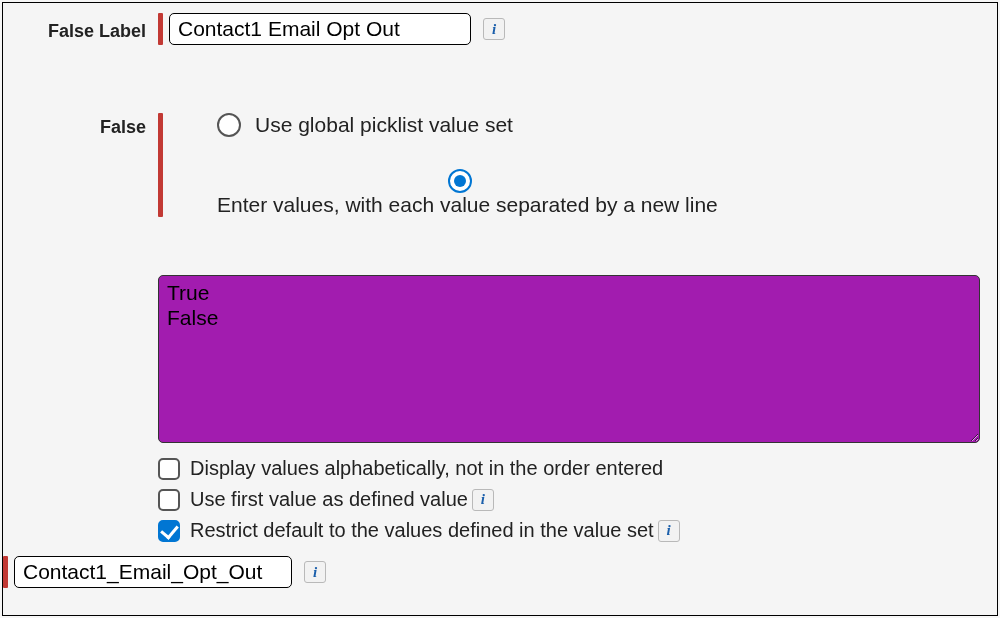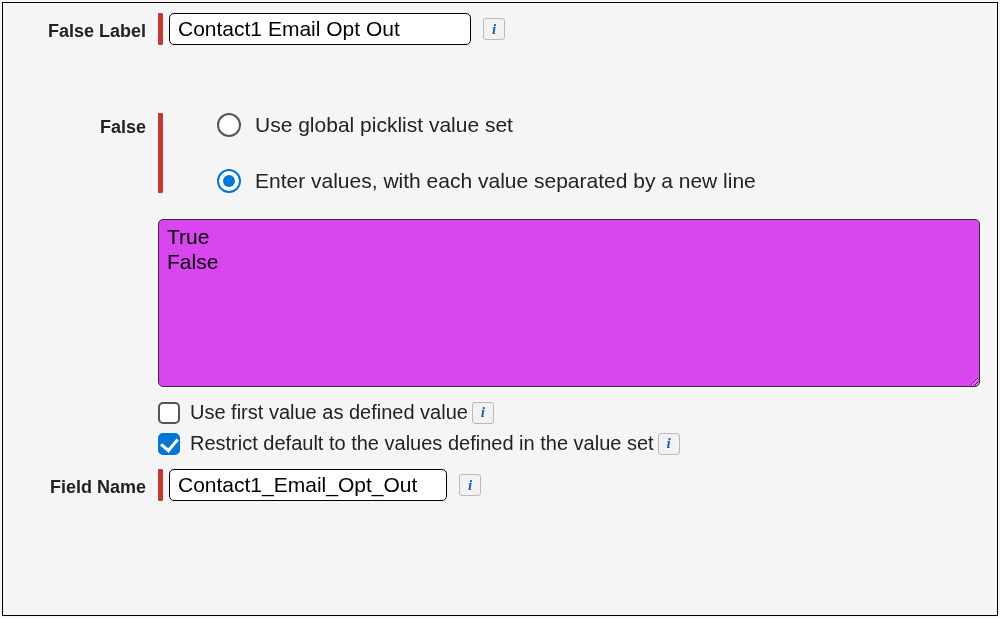--- a/index.html
+++ b/index.html
@@ -81,21 +81,21 @@
   
   .row-values { margin-top:68px; }
   .row-values .label-col { padding-top:4px; }
 
   .radio-block { padding-left:0; }
   .radio-line {
     display:flex;
     align-items:center;
     margin-bottom:32px;
   }
-  .radio-line:last-of-type { margin-bottom:0; }
+  .radio-line:last-of-type { margin-bottom:0;flex-direction:column; }
 
   .radio {
     width:24px; height:24px;
     border:2px solid #555;
     border-radius:50%;
     background:#fff;
     margin-right:14px;
     position:relative;
     flex-shrink:0;
     cursor:pointer;
@@ -110,26 +110,26 @@
     top:50%; left:50%;
     transform:translate(-50%,-50%);
   }
   .radio-label {
     font-size:21px;
     color:#222;
   }
 
   .values-textarea {
     display:block;
-    margin-top:26px;
+    margin-top:58px;
     width:822px;
     height:168px;
     border:1px solid #333;
     border-radius:5px;
-    background:#d946ef;
+    background:#a21caf;
     font-size:21px;
     font-family:inherit;
     padding:4px 8px;
     resize:both;
     line-height:1.2;
   }
 
   .check-group { margin-top:14px; }
   .check-line {
     display:flex;
@@ -206,39 +206,42 @@
           </div>
         </div>
       </div>
 
       <textarea class="values-textarea" style="">True
 False</textarea>
 
       <div class="check-group">
         <div class="check-line">
           <div class="check"></div>
+          <div class="check-label">Display values alphabetically, not in the order entered</div>
+        </div>
+        <div class="check-line">
+          <div class="check"></div>
           <div class="check-label">Use first value as defined value</div>
           <div class="info-btn">
             <span>i</span>
           </div>
         </div>
         <div class="check-line">
           <div class="check checked"></div>
           <div class="check-label">Restrict default to the values defined in the value set</div>
           <div class="info-btn">
             <span>i</span>
           </div>
         </div>
       </div>
 
     </div>
   </div>
 
   <div class="row row-fieldname">
-    <div class="label-col">Field Name</div>
     <div class="content-col flex-inline">
       <div class="req-bar" style="height:32px;"></div>
       <input id="field-name-input" class="text-input" type="text" value="Contact1_Email_Opt_Out" style="">
       <div class="info-btn">
         <span>i</span>
       </div>
     </div>
   </div>
 
 </div>

